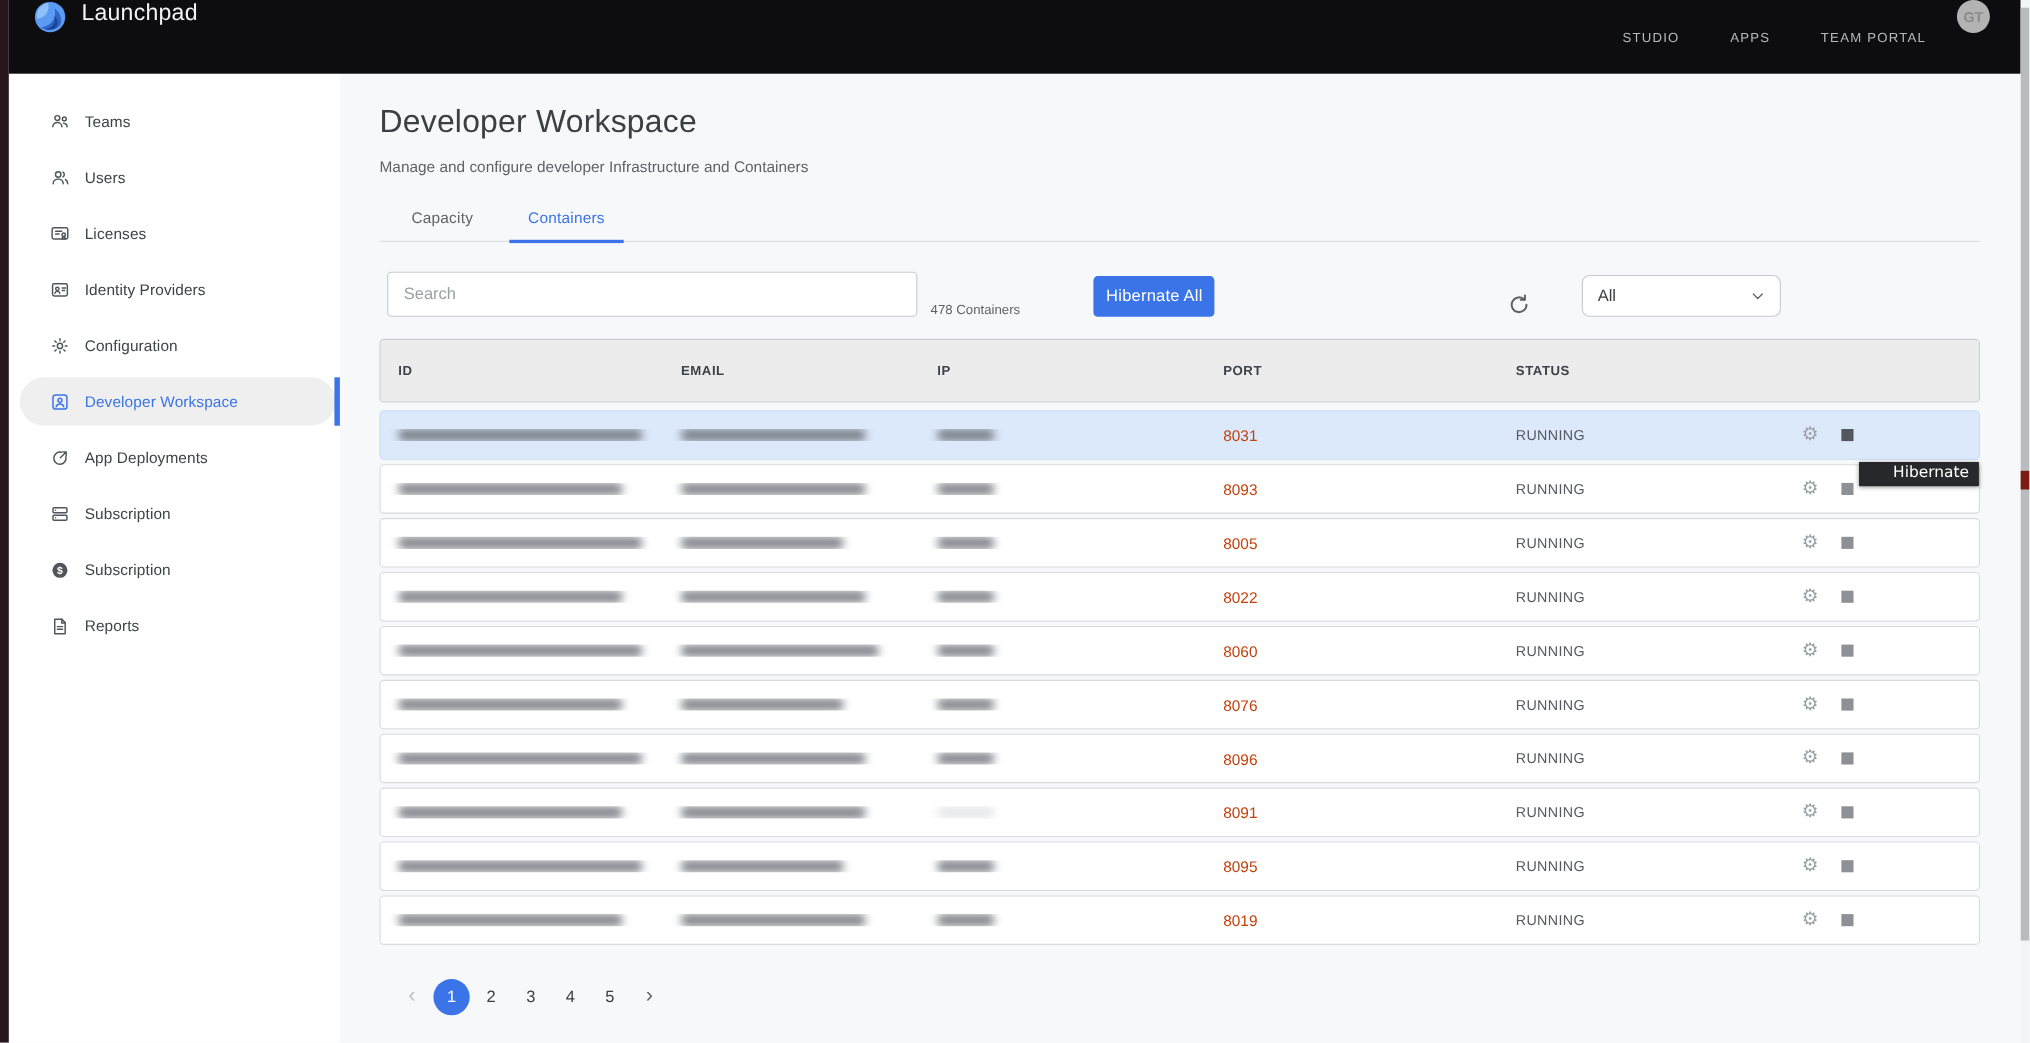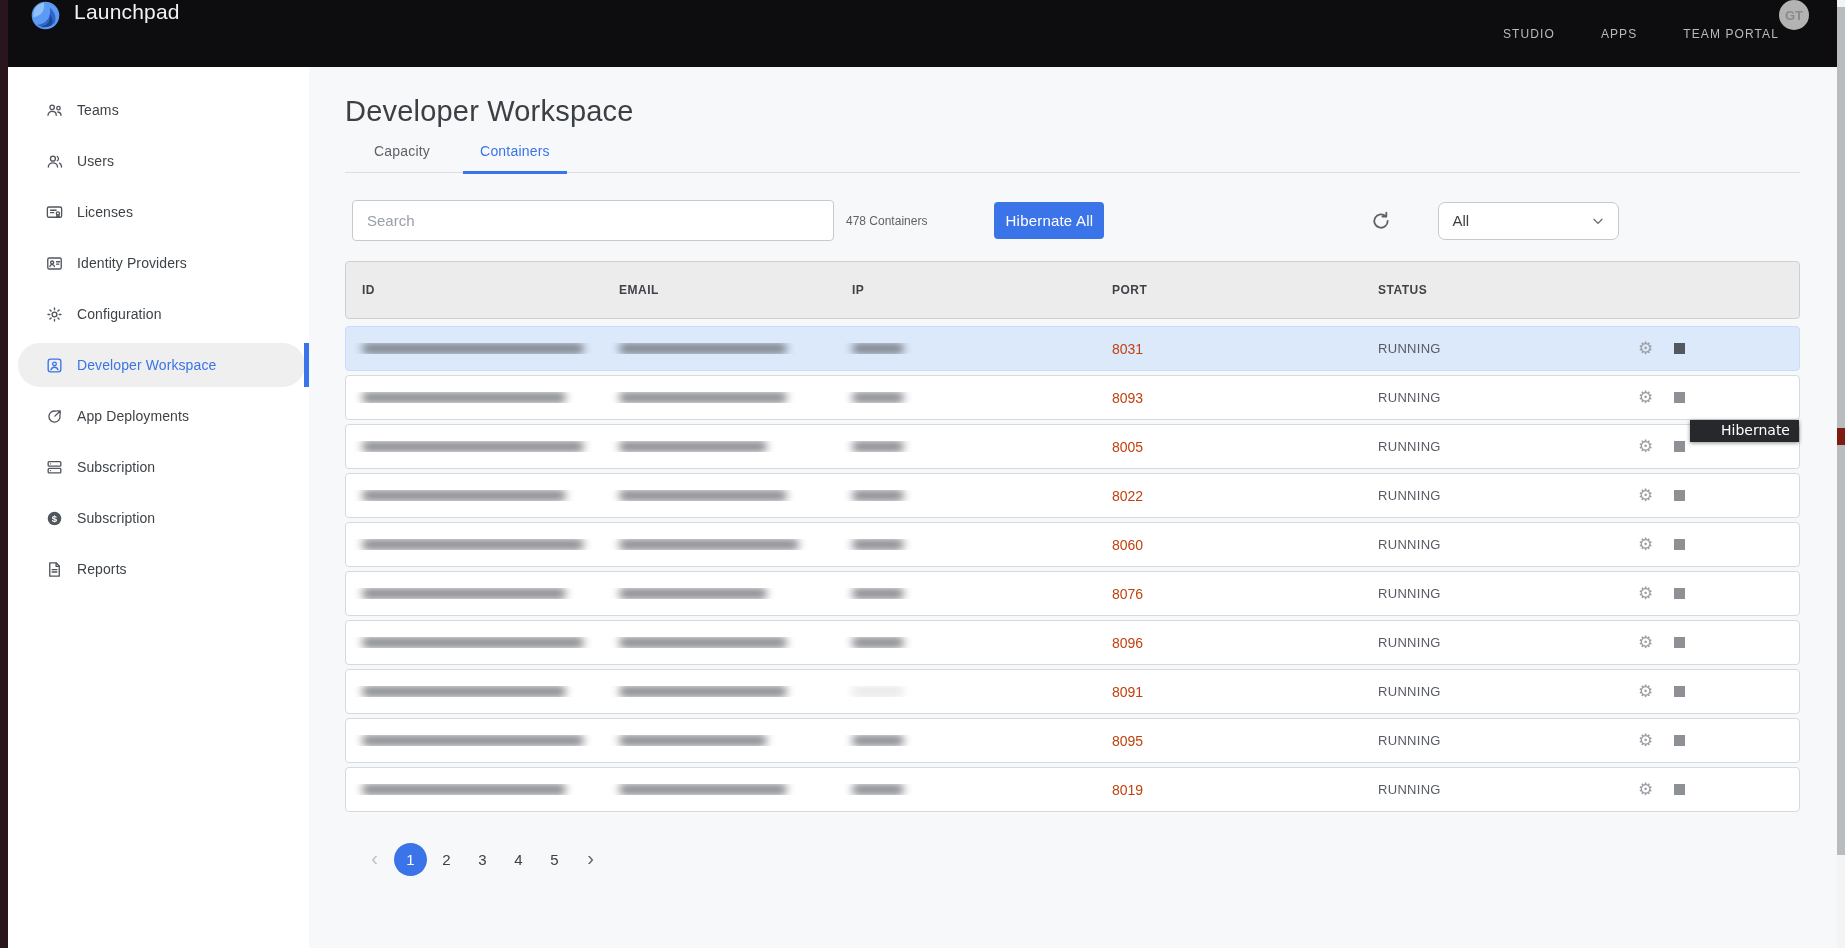--- a/index.html
+++ b/index.html
@@ -16,21 +16,21 @@
   .scroll-col{position:absolute;right:0;top:0;width:8px;height:948px;background:#f3f4f5;z-index:70}
   .scroll-thumb{position:absolute;right:0;top:7px;width:8px;height:848px;background:#b9bcbf}
   .red-artifact{position:absolute;right:0;top:428px;width:8px;height:17px;background:#7d1d12;z-index:71}
 
   
   .topbar{position:absolute;left:8px;top:0;width:1829px;height:67px;background:#0d0d0f;display:flex;z-index:50;padding:0 28px 0 22px}
   .logo{width:31px;height:31px;flex:0 0 auto}
   .brand{margin-left:13px;font-size:21px;color:#f2f2f2;font-weight:400;letter-spacing:.2px}
   .topnav{margin-left:auto;display:flex;align-items:center;gap:46px}
   .topnav-item{font-size:12px;color:#b7babd;letter-spacing:1.1px;cursor:pointer;white-space:nowrap}
-  .avatar{width:30px;height:30px;border-radius:50%;background:#b3b3b3;color:#8a8a8a;display:flex;align-items:center;justify-content:center;font-size:13px;font-weight:700;}
+  .avatar{width:30px;height:30px;border-radius:50%;background:#b3b3b3;color:#8a8a8a;display:flex;align-items:center;justify-content:center;font-size:13px;font-weight:700;margin-left:28px}
 
   
   .sidebar{position:absolute;left:8px;top:57px;width:301px;bottom:0;background:#fff;padding-top:31px;z-index:40}
   .side-item{height:44px;display:flex;align-items:center;padding-left:37px;margin-bottom:7px;position:relative;cursor:pointer}
   .s-icon{width:19px;height:19px;color:#51565d;flex:0 0 auto;display:flex;align-items:center;justify-content:center}
   .s-icon svg{width:19px;height:19px;fill:none;stroke:currentColor;stroke-width:1.7;stroke-linecap:round;stroke-linejoin:round}
   .s-label{margin-left:13px;font-size:14px;color:#3e4348;font-weight:500;letter-spacing:.1px}
   .side-item.active{background:#efefef;border-radius:22px;margin-left:10px;margin-right:4px;padding-left:27px}
   .side-item.active::after{content:"";position:absolute;right:-4px;top:0;bottom:0;width:5px;background:var(--accent)}
   .side-item.active .s-icon,.side-item.active .s-label{color:var(--accent)}
@@ -39,21 +39,21 @@
   .content{position:absolute;left:309px;top:57px;right:8px;bottom:0;background:#f7f8fa;overflow:hidden;padding:38px 37px 0 36px}
   .page-title{font-size:29px;color:#3b4045;font-weight:400;margin:0 0 15px;letter-spacing:.2px}
   .page-subtitle{font-size:14px;color:#5f6368;margin:0 0 31px}
 
   .tabs-row{width:1455px;border-bottom:1px solid #dcdee1;display:flex;padding-left:12px}
   .tab{padding:0 17px 13px;font-size:14px;color:#5f6368;font-weight:500;cursor:pointer;position:relative;letter-spacing:.2px}
   .tab + .tab{margin-left:16px}
   .tab.active{color:var(--accent)}
   .tab.active::after{content:"";position:absolute;left:0;right:0;bottom:-2px;height:3px;background:var(--accent)}
 
-  .toolbar{margin-top:27px;display:flex;align-items:center;height:41px;width:1455px}
+  .toolbar{margin-top:27px;display:flex;align-items:flex-end;height:41px;width:1455px}
   .search{margin-left:7px;width:482px;height:41px;border:1px solid #c6c9ce;border-radius:4px;background:#fff;padding:0 14px;font-size:15px;color:#3c4043;outline:none;font-family:inherit}
   .search::placeholder{color:#9aa0a6}
   .count{margin-left:12px;font-size:12px;color:#5f6368;white-space:nowrap}
   .btn-primary{margin-left:67px;width:110px;height:37px;background:var(--accent);color:#fff;border:none;border-radius:4px;font-size:15px;font-family:inherit;cursor:pointer;letter-spacing:.2px}
   .refresh{margin-left:266px;width:22px;height:22px;color:#5f6368;cursor:pointer;flex:0 0 auto}
   .refresh svg{width:22px;height:22px;fill:none;stroke:currentColor;stroke-width:2;stroke-linecap:round;stroke-linejoin:round}
   .select{margin-left:46px;width:181px;height:38px;border:1px solid #c6c9ce;border-radius:7px;background:#fff;display:flex;align-items:center;padding:0 13px;font-size:15px;color:#3c4043;cursor:pointer}
   .select .chev{margin-left:auto;width:14px;height:14px;color:#5f6368}
   .select .chev svg{width:14px;height:14px;fill:none;stroke:currentColor;stroke-width:2;stroke-linecap:round;stroke-linejoin:round}
 
@@ -215,20 +215,21 @@
             <path d="M9 12.2h6M9 15.2h6"></path>
           </svg>
         </span>
         <span class="s-label">Reports</span>
       </div>
     </nav>
 </aside>
 
 <main class="content">
   <h1 class="page-title">Developer Workspace</h1>
+  <p class="page-subtitle">Manage and configure developer Infrastructure and Containers</p>
 
   <div class="tabs-row">
     <span class="tab">Capacity</span>
     <span class="tab active">Containers</span>
   </div>
 
   <div class="toolbar">
     <input class="search" type="text" placeholder="Search" style="">
     <span class="count">478 Containers</span>
     <button class="btn-primary">Hibernate All</button>

